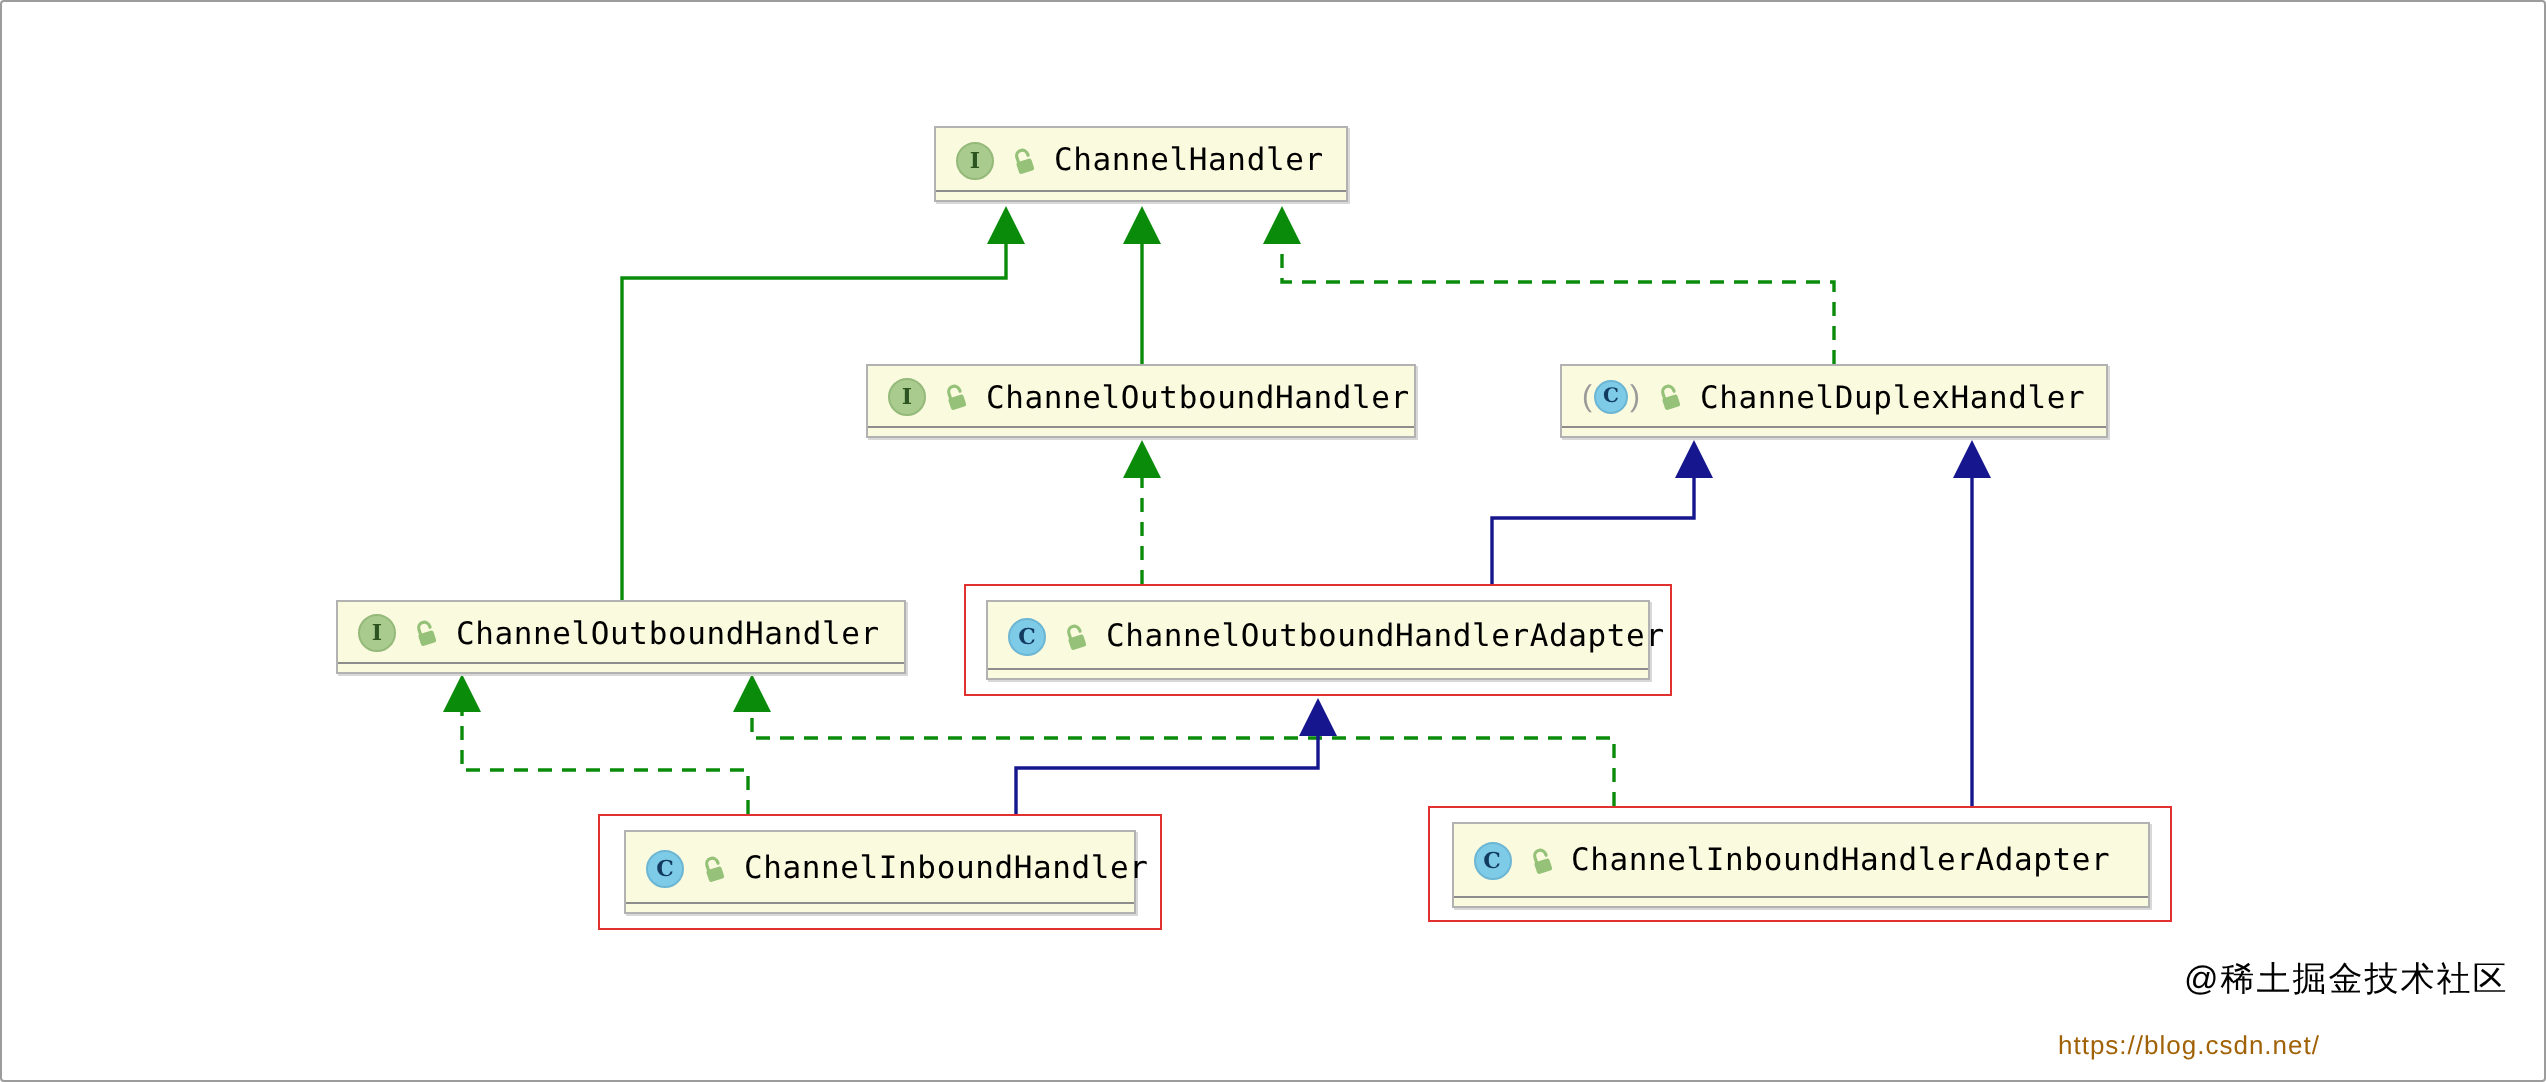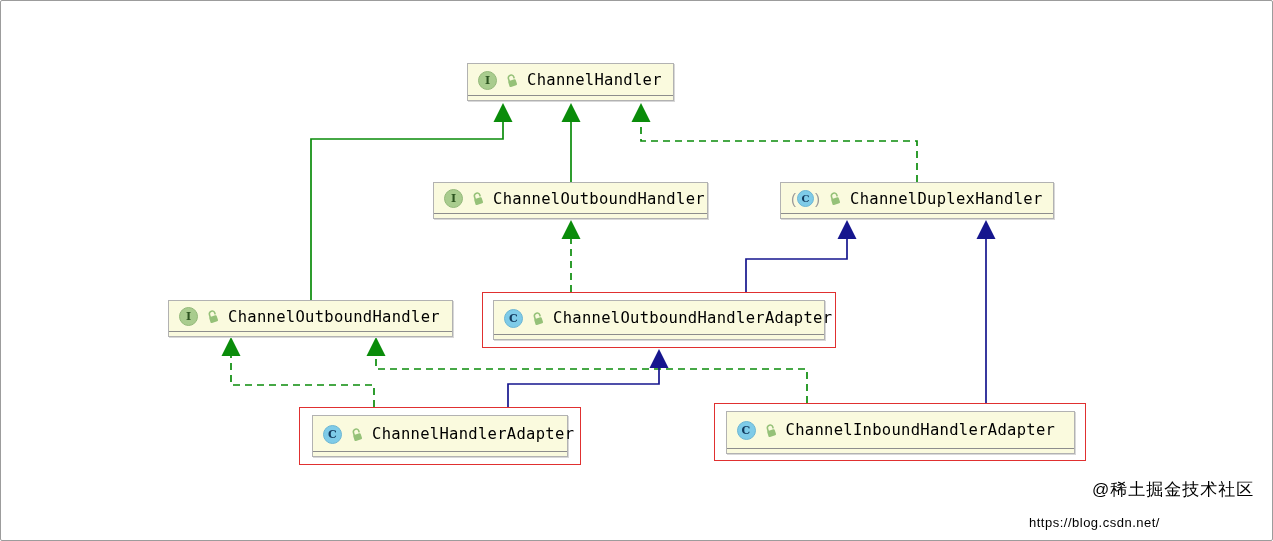--- a/index.html
+++ b/index.html
@@ -60,21 +60,21 @@
   .s6{left:713px;top:402px;width:372px;height:58px;}
   .p6{width:349px;height:43px;}
   .wm1{
     position:absolute;left:1091px;top:477px;
     font:17px "Liberation Sans",sans-serif;
     color:#000000;letter-spacing:1px;
   }
   .wm2{
     position:absolute;left:1028px;top:514px;
     font:13px "Liberation Sans",sans-serif;
-    color:#000000;letter-spacing:0.5px;
+    color:#a16207;letter-spacing:0.5px;
   }
 </style>
 </head>
 <body>
 
 <div class="canvas">
 
   <svg id="edges">
       <polyline points="310,299 310,138 502,138 502,119" fill="none" stroke="#0a8c0a" stroke-width="1.7"></polyline>
       <polygon points="502,102 492.5,121 511.5,121" fill="#0a8c0a"></polygon>
@@ -171,21 +171,21 @@
     <div class="node p5">
       <span class="ic ic-c">C</span>
       <span class="lock">
         <svg viewBox="0 0 16 16" width="15" height="15">
             <g transform="rotate(-18 8 9)">
               <path d="M5.8 8 V5.3 a3 3 0 0 1 6 0 V6" fill="none" stroke="#95c178" stroke-width="1.7" stroke-linecap="round"></path>
               <rect x="4.4" y="7.8" width="8.4" height="6.6" rx="1.3" fill="#95c178"></rect>
             </g>
           </svg>
       </span>
-      <span class="lbl">ChannelHandlerAdapter</span>
+      <span class="lbl">ChannelInboundHandler</span>
     </div>
   </div>
 
   <div class="sel s6">
     <div class="node p6">
       <span class="ic ic-c">C</span>
       <span class="lock">
         <svg viewBox="0 0 16 16" width="15" height="15">
             <g transform="rotate(-18 8 9)">
               <path d="M5.8 8 V5.3 a3 3 0 0 1 6 0 V6" fill="none" stroke="#95c178" stroke-width="1.7" stroke-linecap="round"></path>

